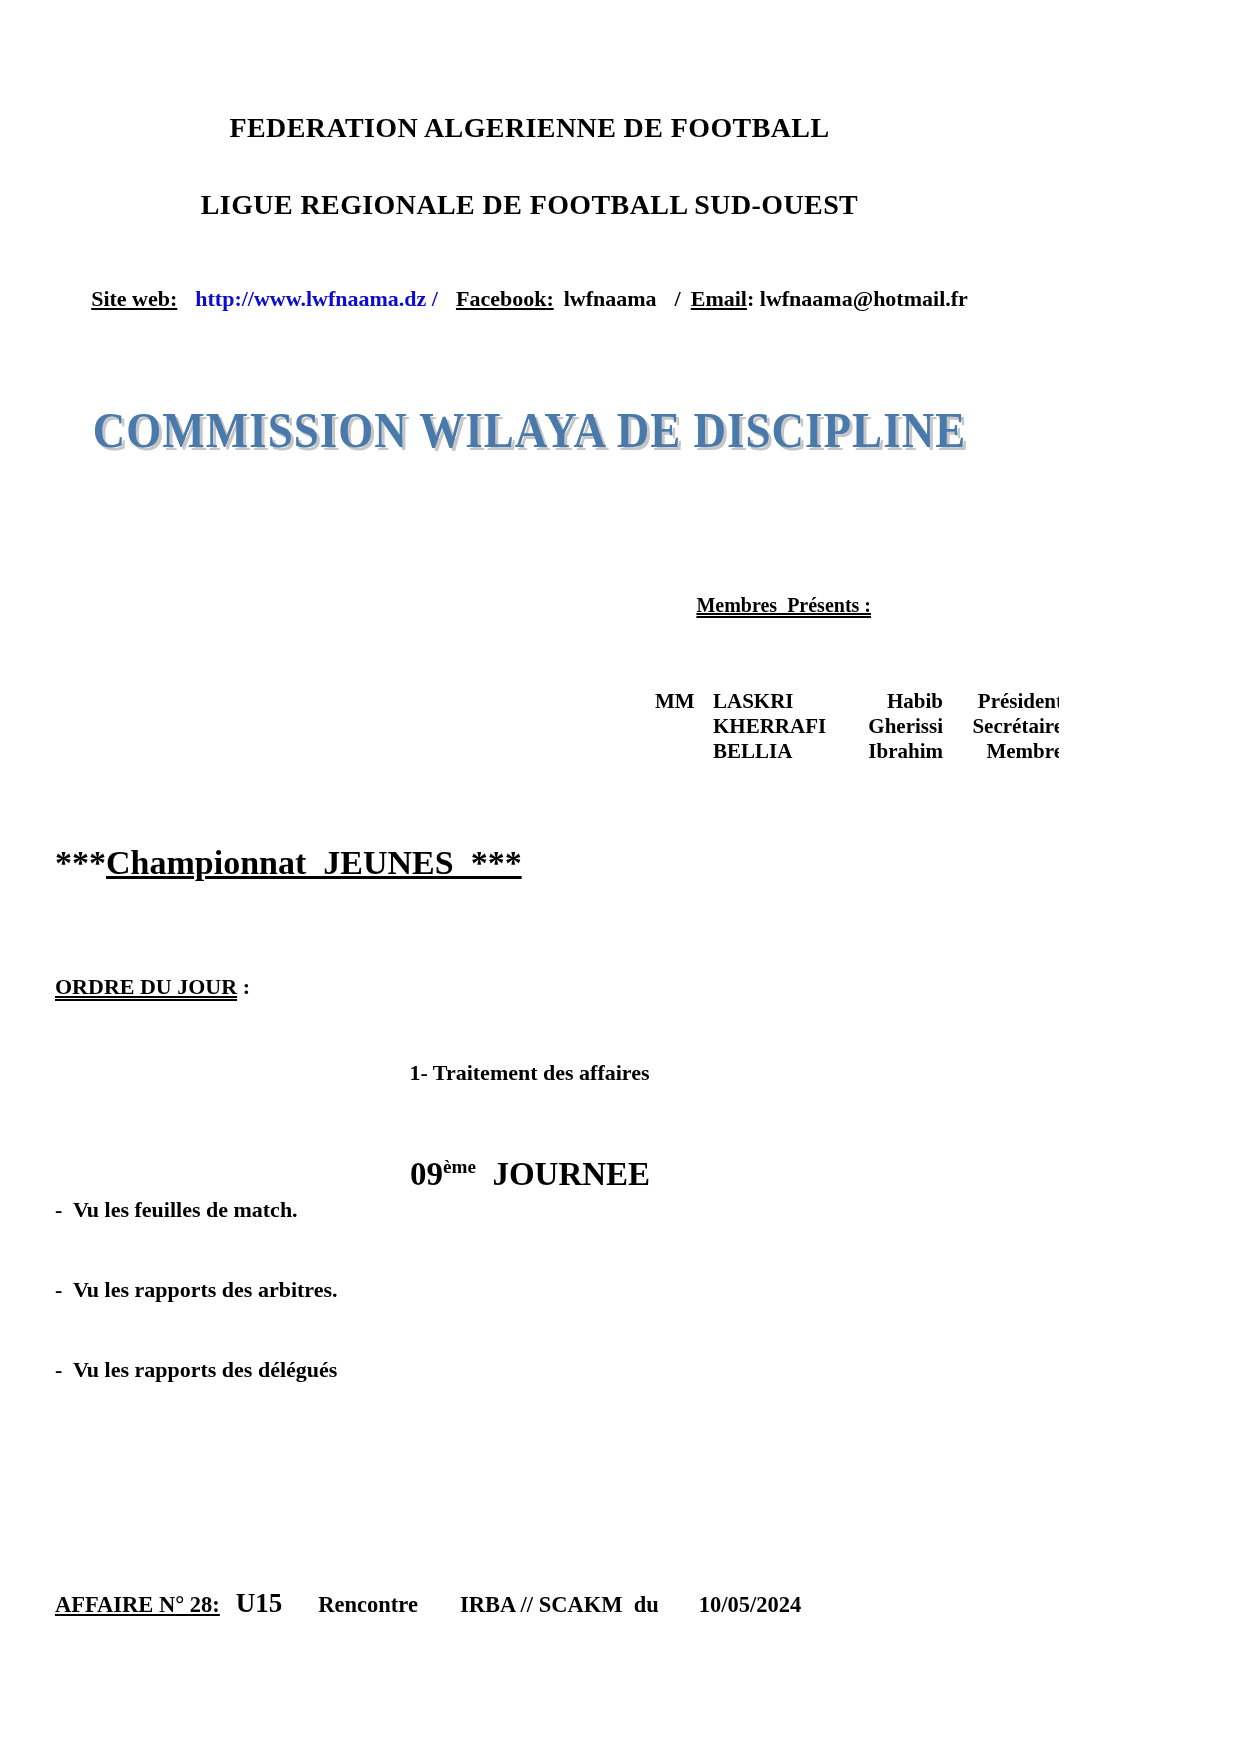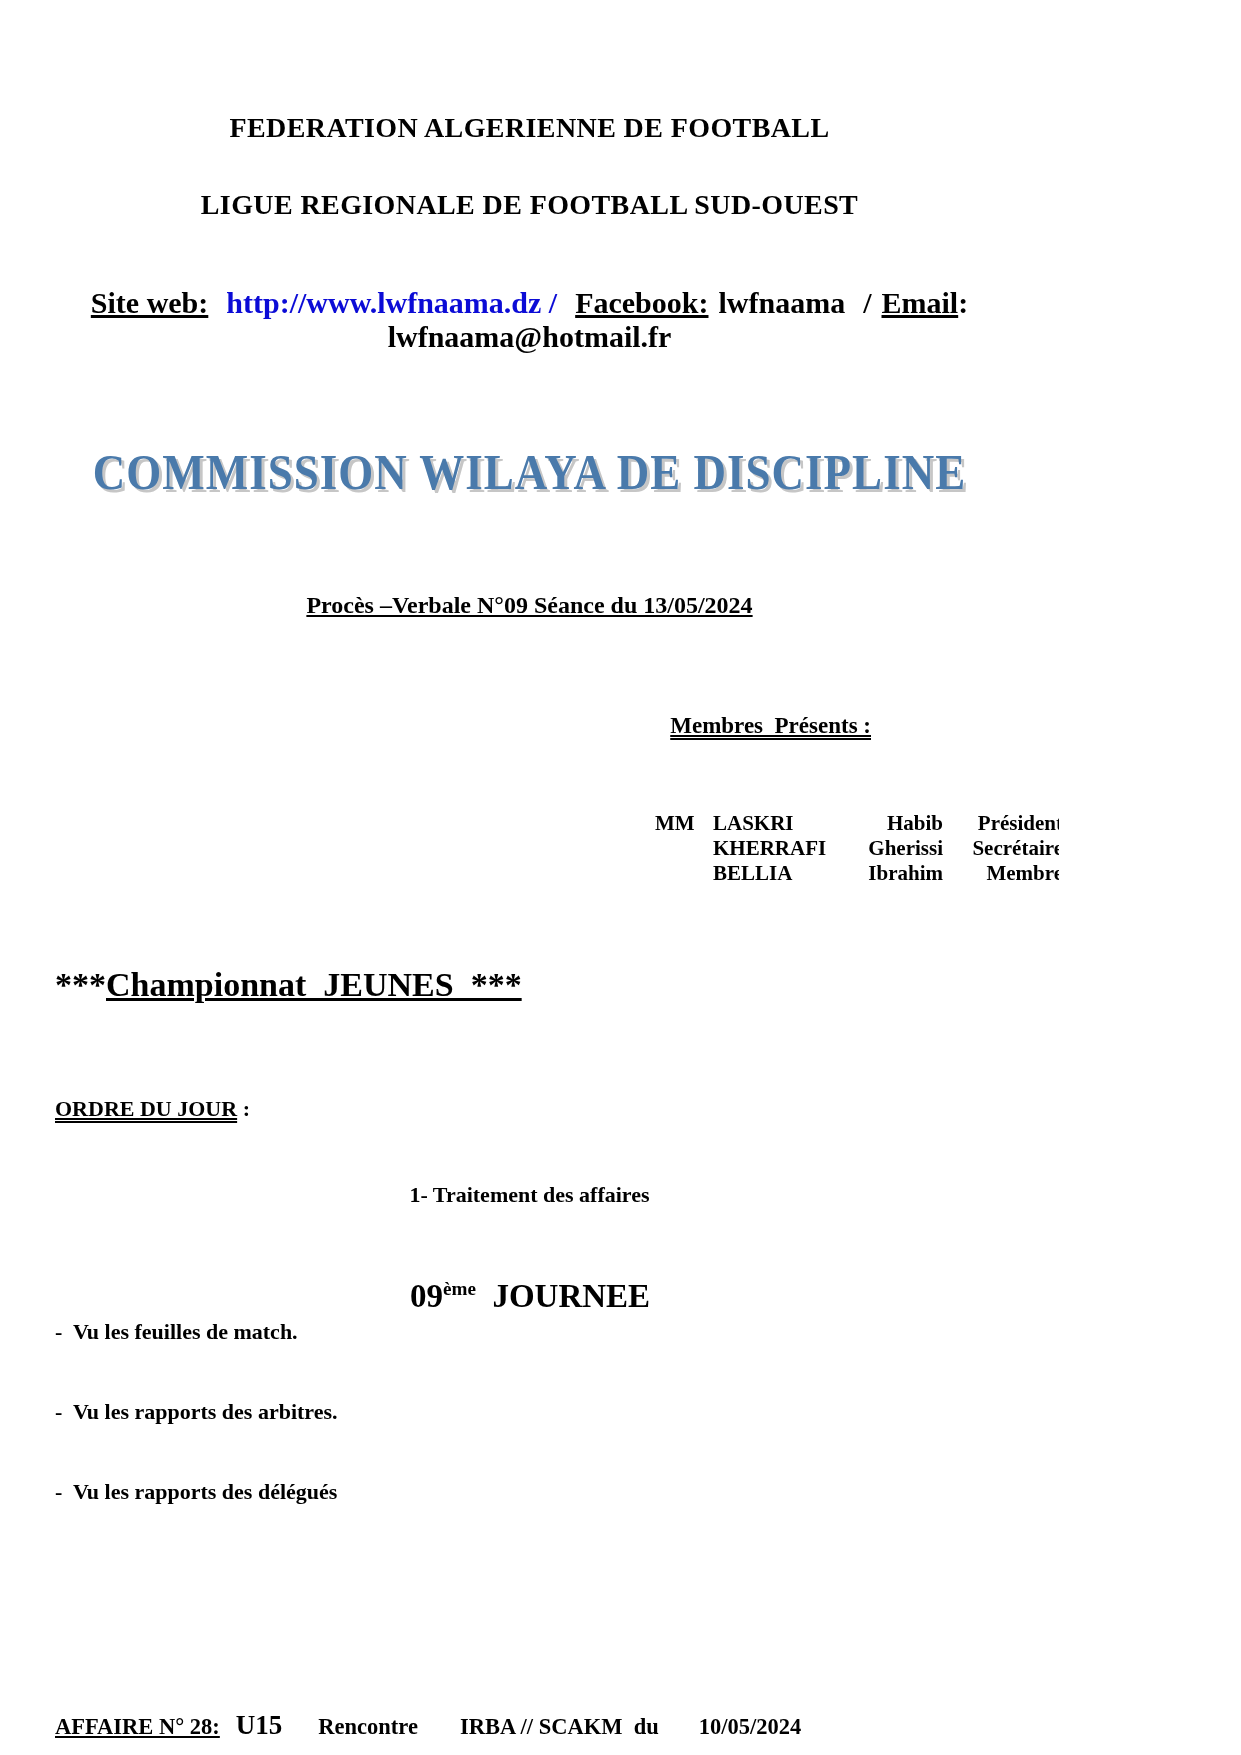--- a/index.html
+++ b/index.html
@@ -10,39 +10,39 @@
     padding:40px 55px 0 55px;
     white-space:pre-wrap;
     overflow:hidden;
   }
   .center { text-align:center; }
   .u { text-decoration:underline; }
   .du { text-decoration:underline; text-decoration-style:double; }
 
   .h1 { font-size:28px; font-weight:bold; letter-spacing:.4px; margin:0 0 9px 0; }
   .h3 { font-size:21px; font-weight:bold; margin:0 0 7px 0; }
-  .siteline { font-size:30px; font-weight:bold; margin:2px 0 0 0; }
+  .siteline { font-size:22px; font-weight:bold; margin:2px 0 0 0; }
   .link { color:#0b0bd6; }
   .sitegap { display:inline-block; width:18px; }
   .sitegap2 { display:inline-block; width:10px; }
 
   .banner {
     text-align:center; margin:20px 0 8px 0;
   }
   .banner span {
     display:inline-block;
     font-size:45px; font-weight:bold; letter-spacing:1px;
     color:#4a7aab;
     text-shadow:3px 3px 0 #c6c6c6;
     transform:scaleY(1.12);
   }
   .proces { text-align:center; font-size:24px; font-weight:bold; margin:14px 0 0 0; }
   .proces span { text-decoration:underline; }
 
-  .membres-heading { font-size:23px; font-weight:bold; text-align:right; padding-right:133px; margin-top:22px; }
+  .membres-heading { font-size:20px; font-weight:bold; text-align:right; padding-right:133px; margin-top:22px; }
   .members-grid {
     display:grid; grid-template-columns:58px 118px 112px 120px;
     margin:18px 0 0 600px;
     font-size:21px; font-weight:bold; line-height:25px;
   }
   .members-grid .prenom, .members-grid .role { text-align:right; }
 
   .championnat { font-size:34px; font-weight:bold; margin:8px 0 0 0; }
   .ordre { font-size:22px; font-weight:bold; margin-top:20px; }
   .item1 { font-size:22px; font-weight:bold; margin-top:24px;text-align:center; }
@@ -66,21 +66,20 @@
   
   <div class="center h1">FEDERATION ALGERIENNE DE FOOTBALL</div>
   <div class="center h1">LIGUE REGIONALE DE FOOTBALL SUD-OUEST</div>
 
   <div class="center siteline"><span class="u">Site web:</span><span class="sitegap"></span><span class="link">http://www.lwfnaama.dz /</span><span class="sitegap"></span><span class="u">Facebook:</span><span class="sitegap2"></span><span>lwfnaama</span><span class="sitegap"></span><span>/</span><span class="sitegap2"></span><span class="u">Email</span><span>:</span> <span>lwfnaama@hotmail.fr</span></div>
 
   
   <div class="banner"><span>COMMISSION WILAYA DE DISCIPLINE</span></div>
 
   
-  <div class="proces"><span>Procès –Verbale N°09 Séance du 13/05/2024</span></div>
 
   
   <div class="membres-heading"><span class="du">Membres  Présents :</span></div>
 
   <div class="members-grid">
     <span class="mm">MM</span>
     <span class="nom">LASKRI</span>
     <span class="prenom">Habib</span>
     <span class="role">Président</span>
 

